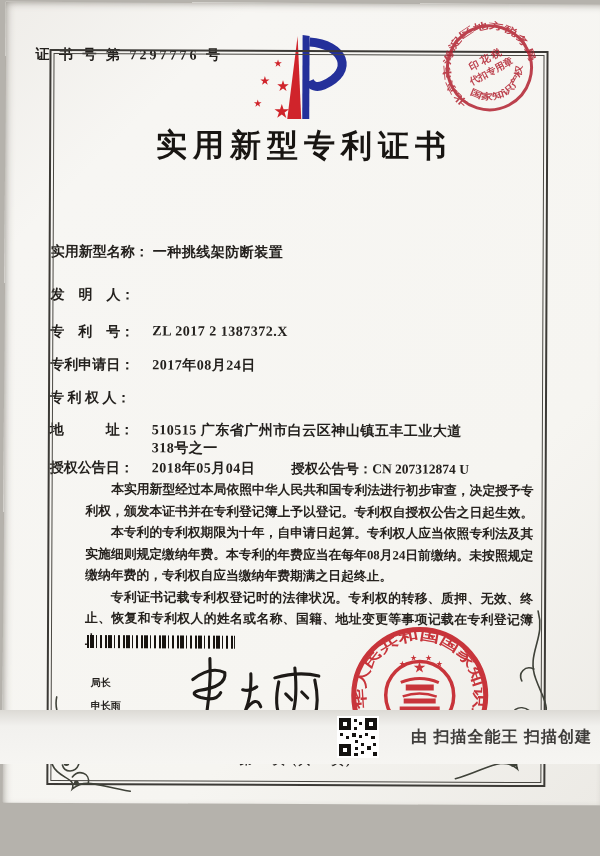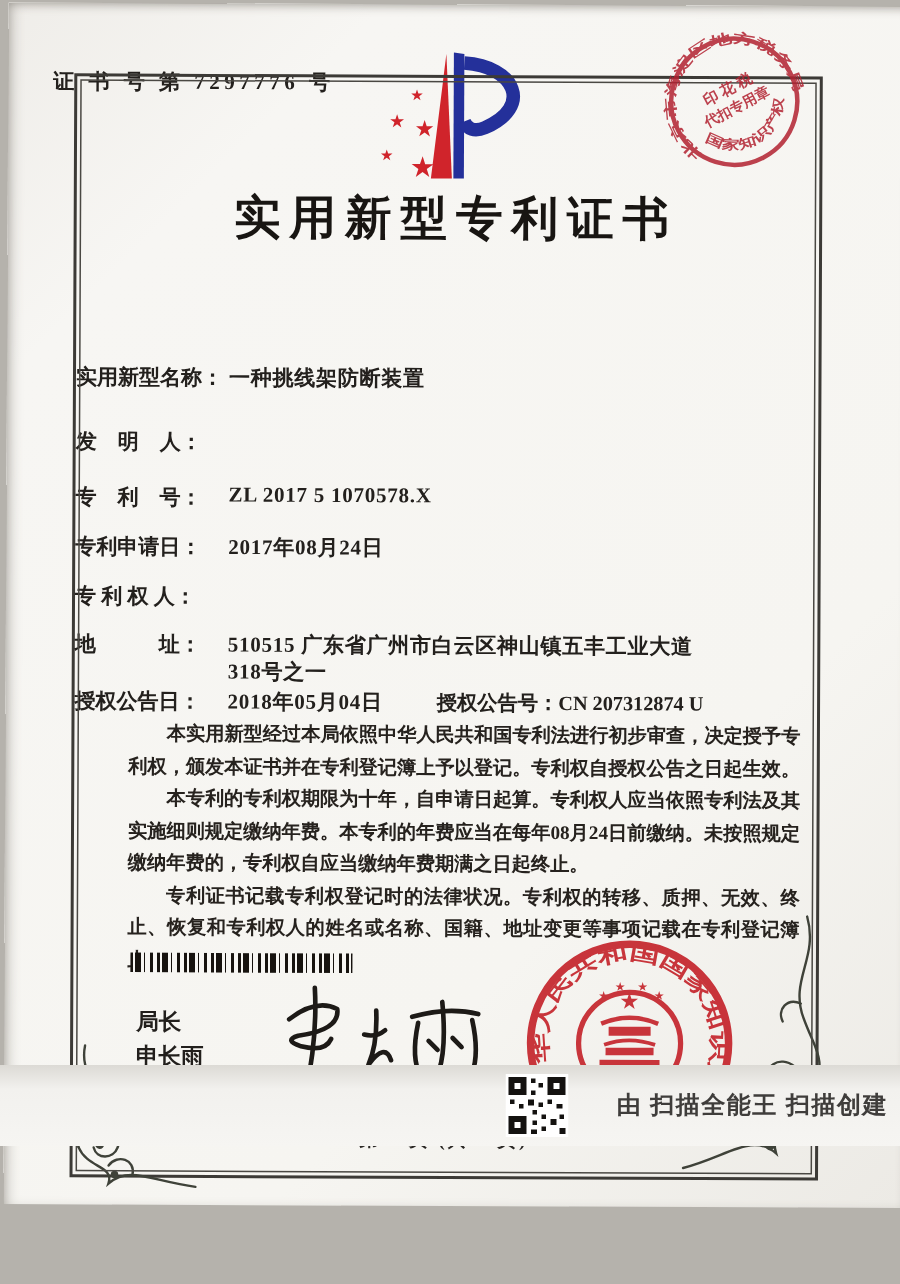--- a/index.html
+++ b/index.html
@@ -35,21 +35,21 @@
   
   .paras { left:36px; top:428px; width:448px; font-size:12.8px; line-height:21.5px;
            color:#26221e; text-align:justify; font-weight:600; }
   .paras p { text-indent:2em; }
 
   
   .barcode { left:38px; top:584px; width:148px; height:13px;
      background:repeating-linear-gradient(90deg,#17130f 0 2px,#f7f6f3 2px 3px,#17130f 3px 7px,
        #f7f6f3 7px 9px,#17130f 9px 10px,#f7f6f3 10px 13px,#17130f 13px 15px,#f7f6f3 15px 18px); }
 
-  .signer { left:42px; top:620px; font-size:15px; font-weight:700; color:#221f1c; line-height:23px; }
+  .signer { left:42px; top:620px; font-size:10px; font-weight:700; color:#221f1c; line-height:23px; }
   .sig-svg { left:128px; top:598px; }
 
   
   .seal { left:300px; top:572px; width:142px; height:142px; opacity:0.92; }
   .seal-date { left:306px; top:658px; font-size:15px; font-weight:700; color:#39291f; letter-spacing:1px; }
   .tax-stamp { left:428px; top:8px; width:112px; height:112px; opacity:0.85; }
 
   .page-num { left:0; top:700px; width:100%; text-align:center; font-size:12.5px;
               font-weight:600; color:#2a2724; letter-spacing:2px; }
 
@@ -94,21 +94,21 @@
 
       <div class="frow" style="top:192px">
         <span class="lbl">实用新型名称：</span>
         <span class="val">一种挑线架防断装置</span>
       </div>
       <div class="frow" style="top:235px">
         <span class="lbl">发　明　人：</span>
       </div>
       <div class="frow" style="top:272px">
         <span class="lbl">专　利　号：</span>
-        <span class="val">ZL 2017 5 1070578.X</span>
+        <span class="val">ZL 2017 2 1387372.X</span>
       </div>
       <div class="frow" style="top:305px">
         <span class="lbl">专利申请日：</span>
         <span class="val">2017年08月24日</span>
       </div>
       <div class="frow" style="top:338px">
         <span class="lbl">专 利 权 人：</span>
       </div>
       <div class="frow addr" style="top:370px">
         <span class="lbl">地　　　址：</span>

